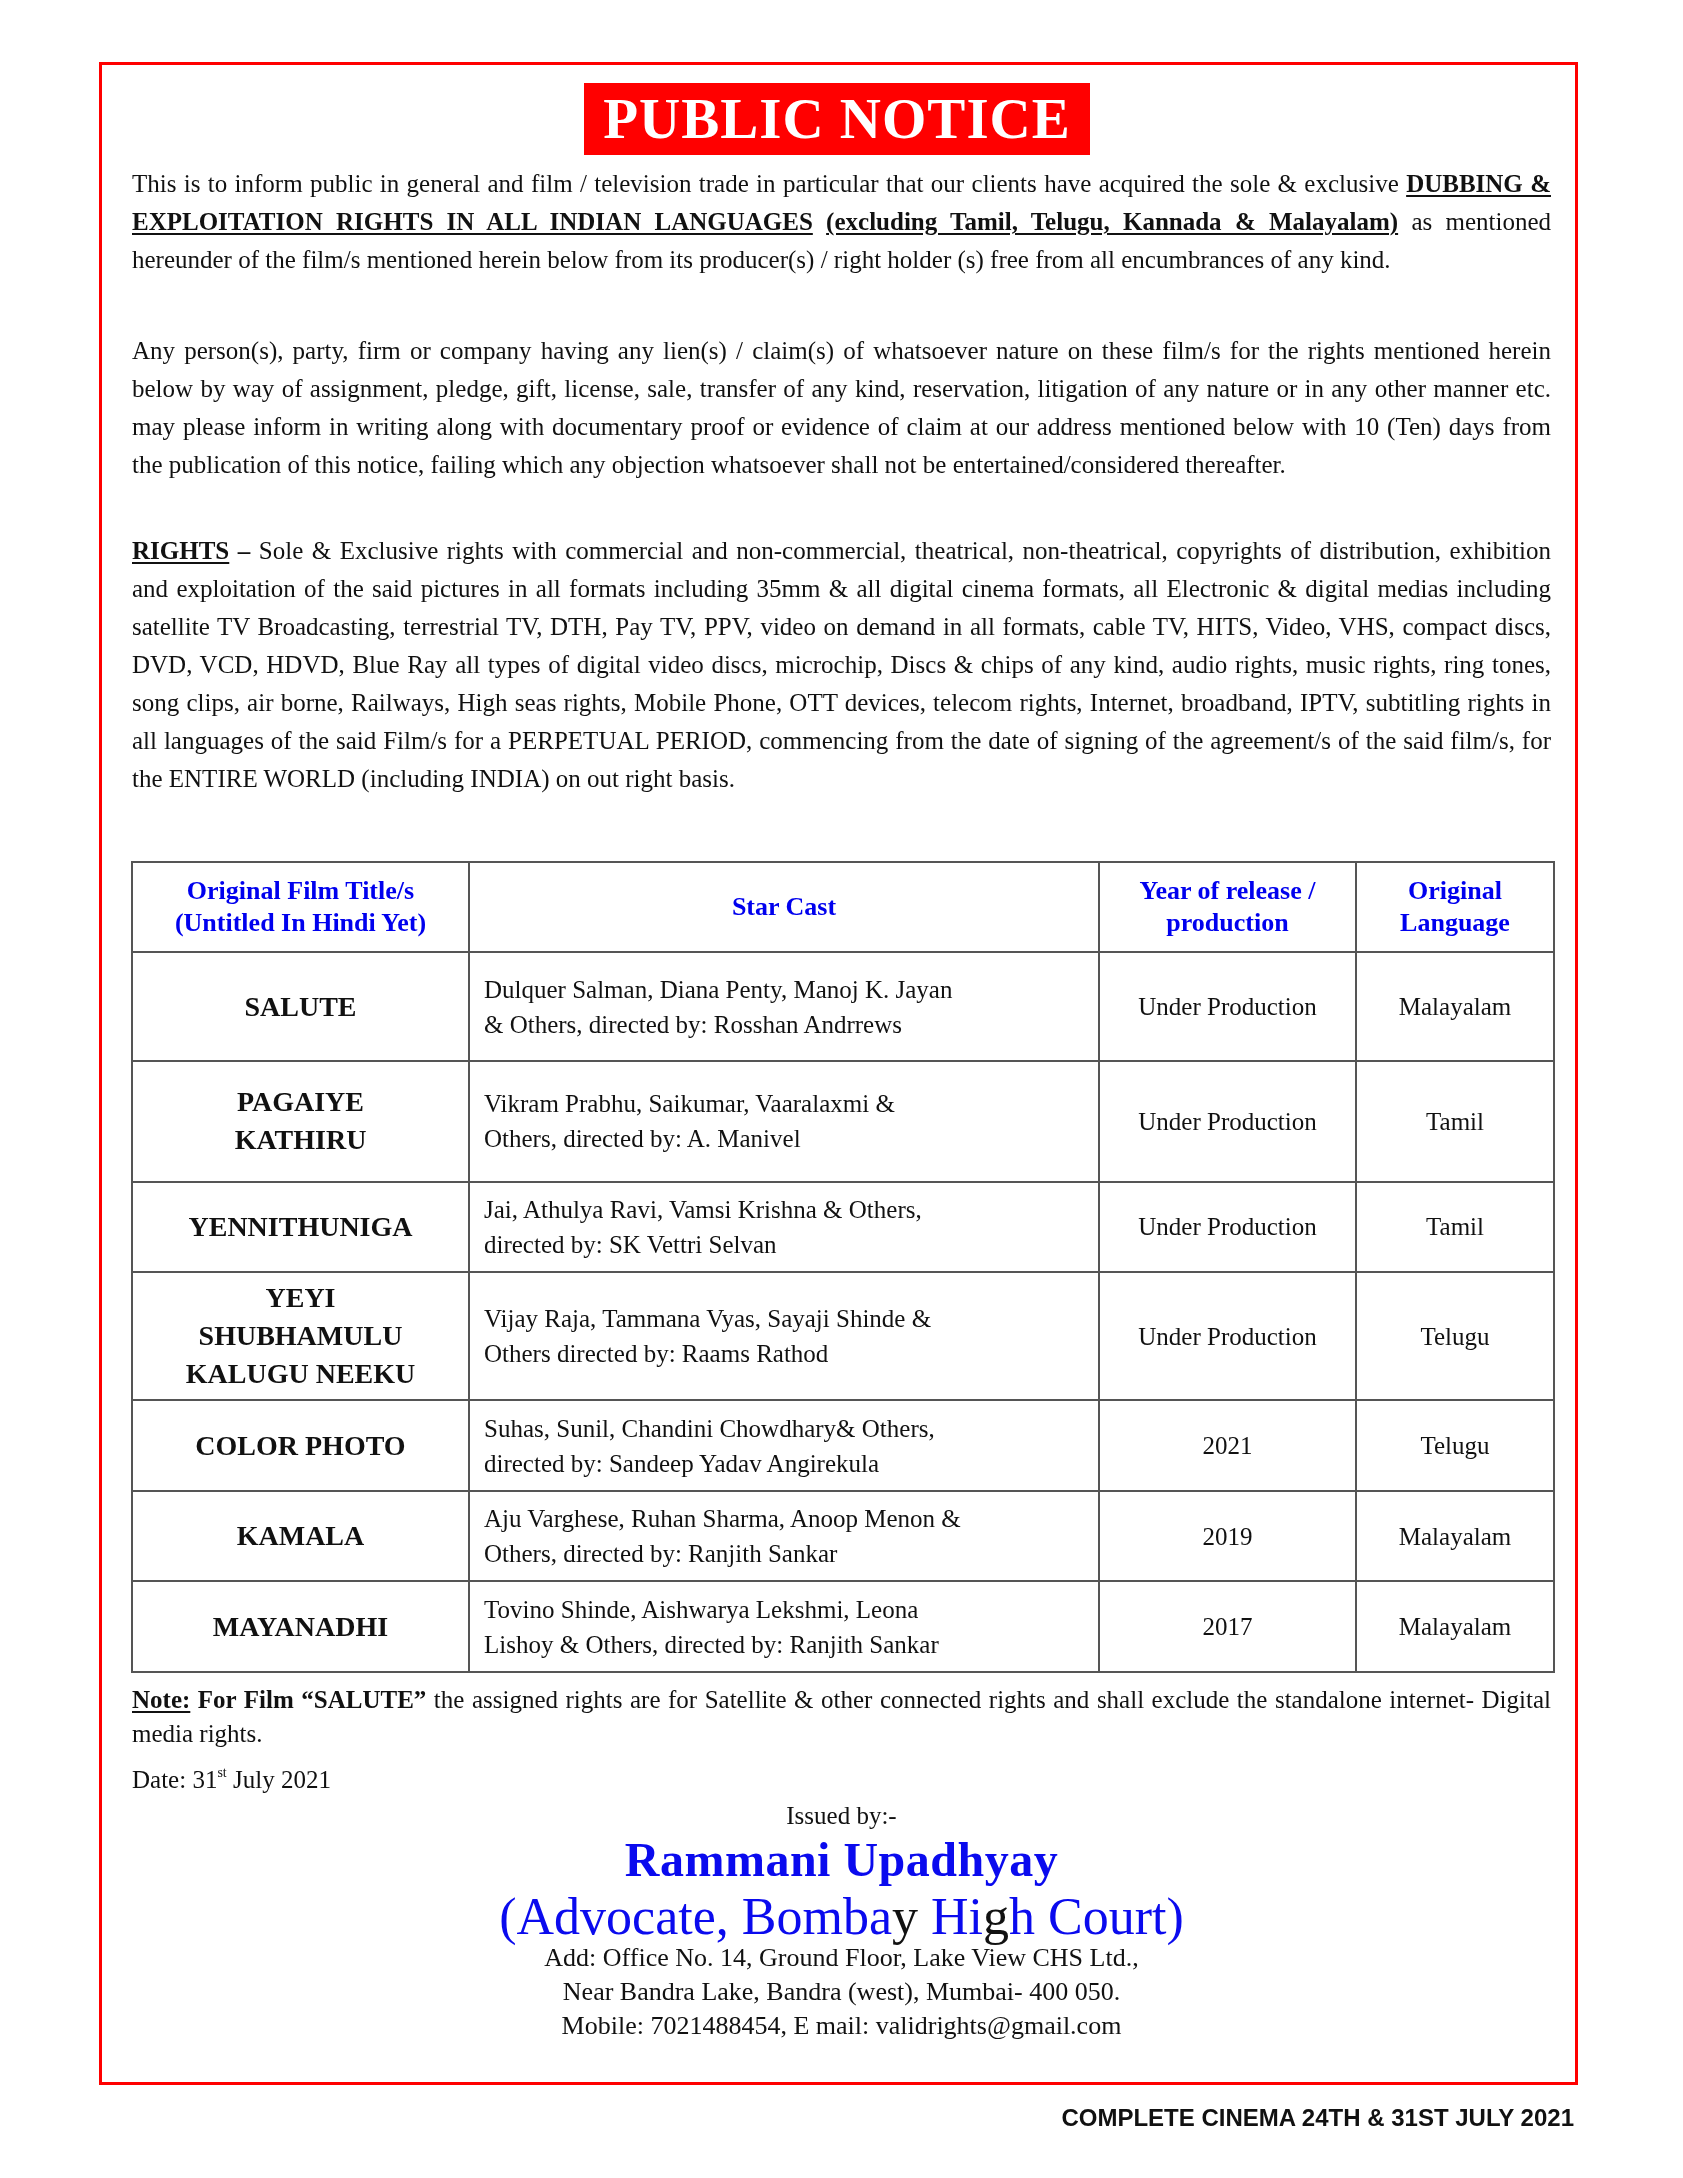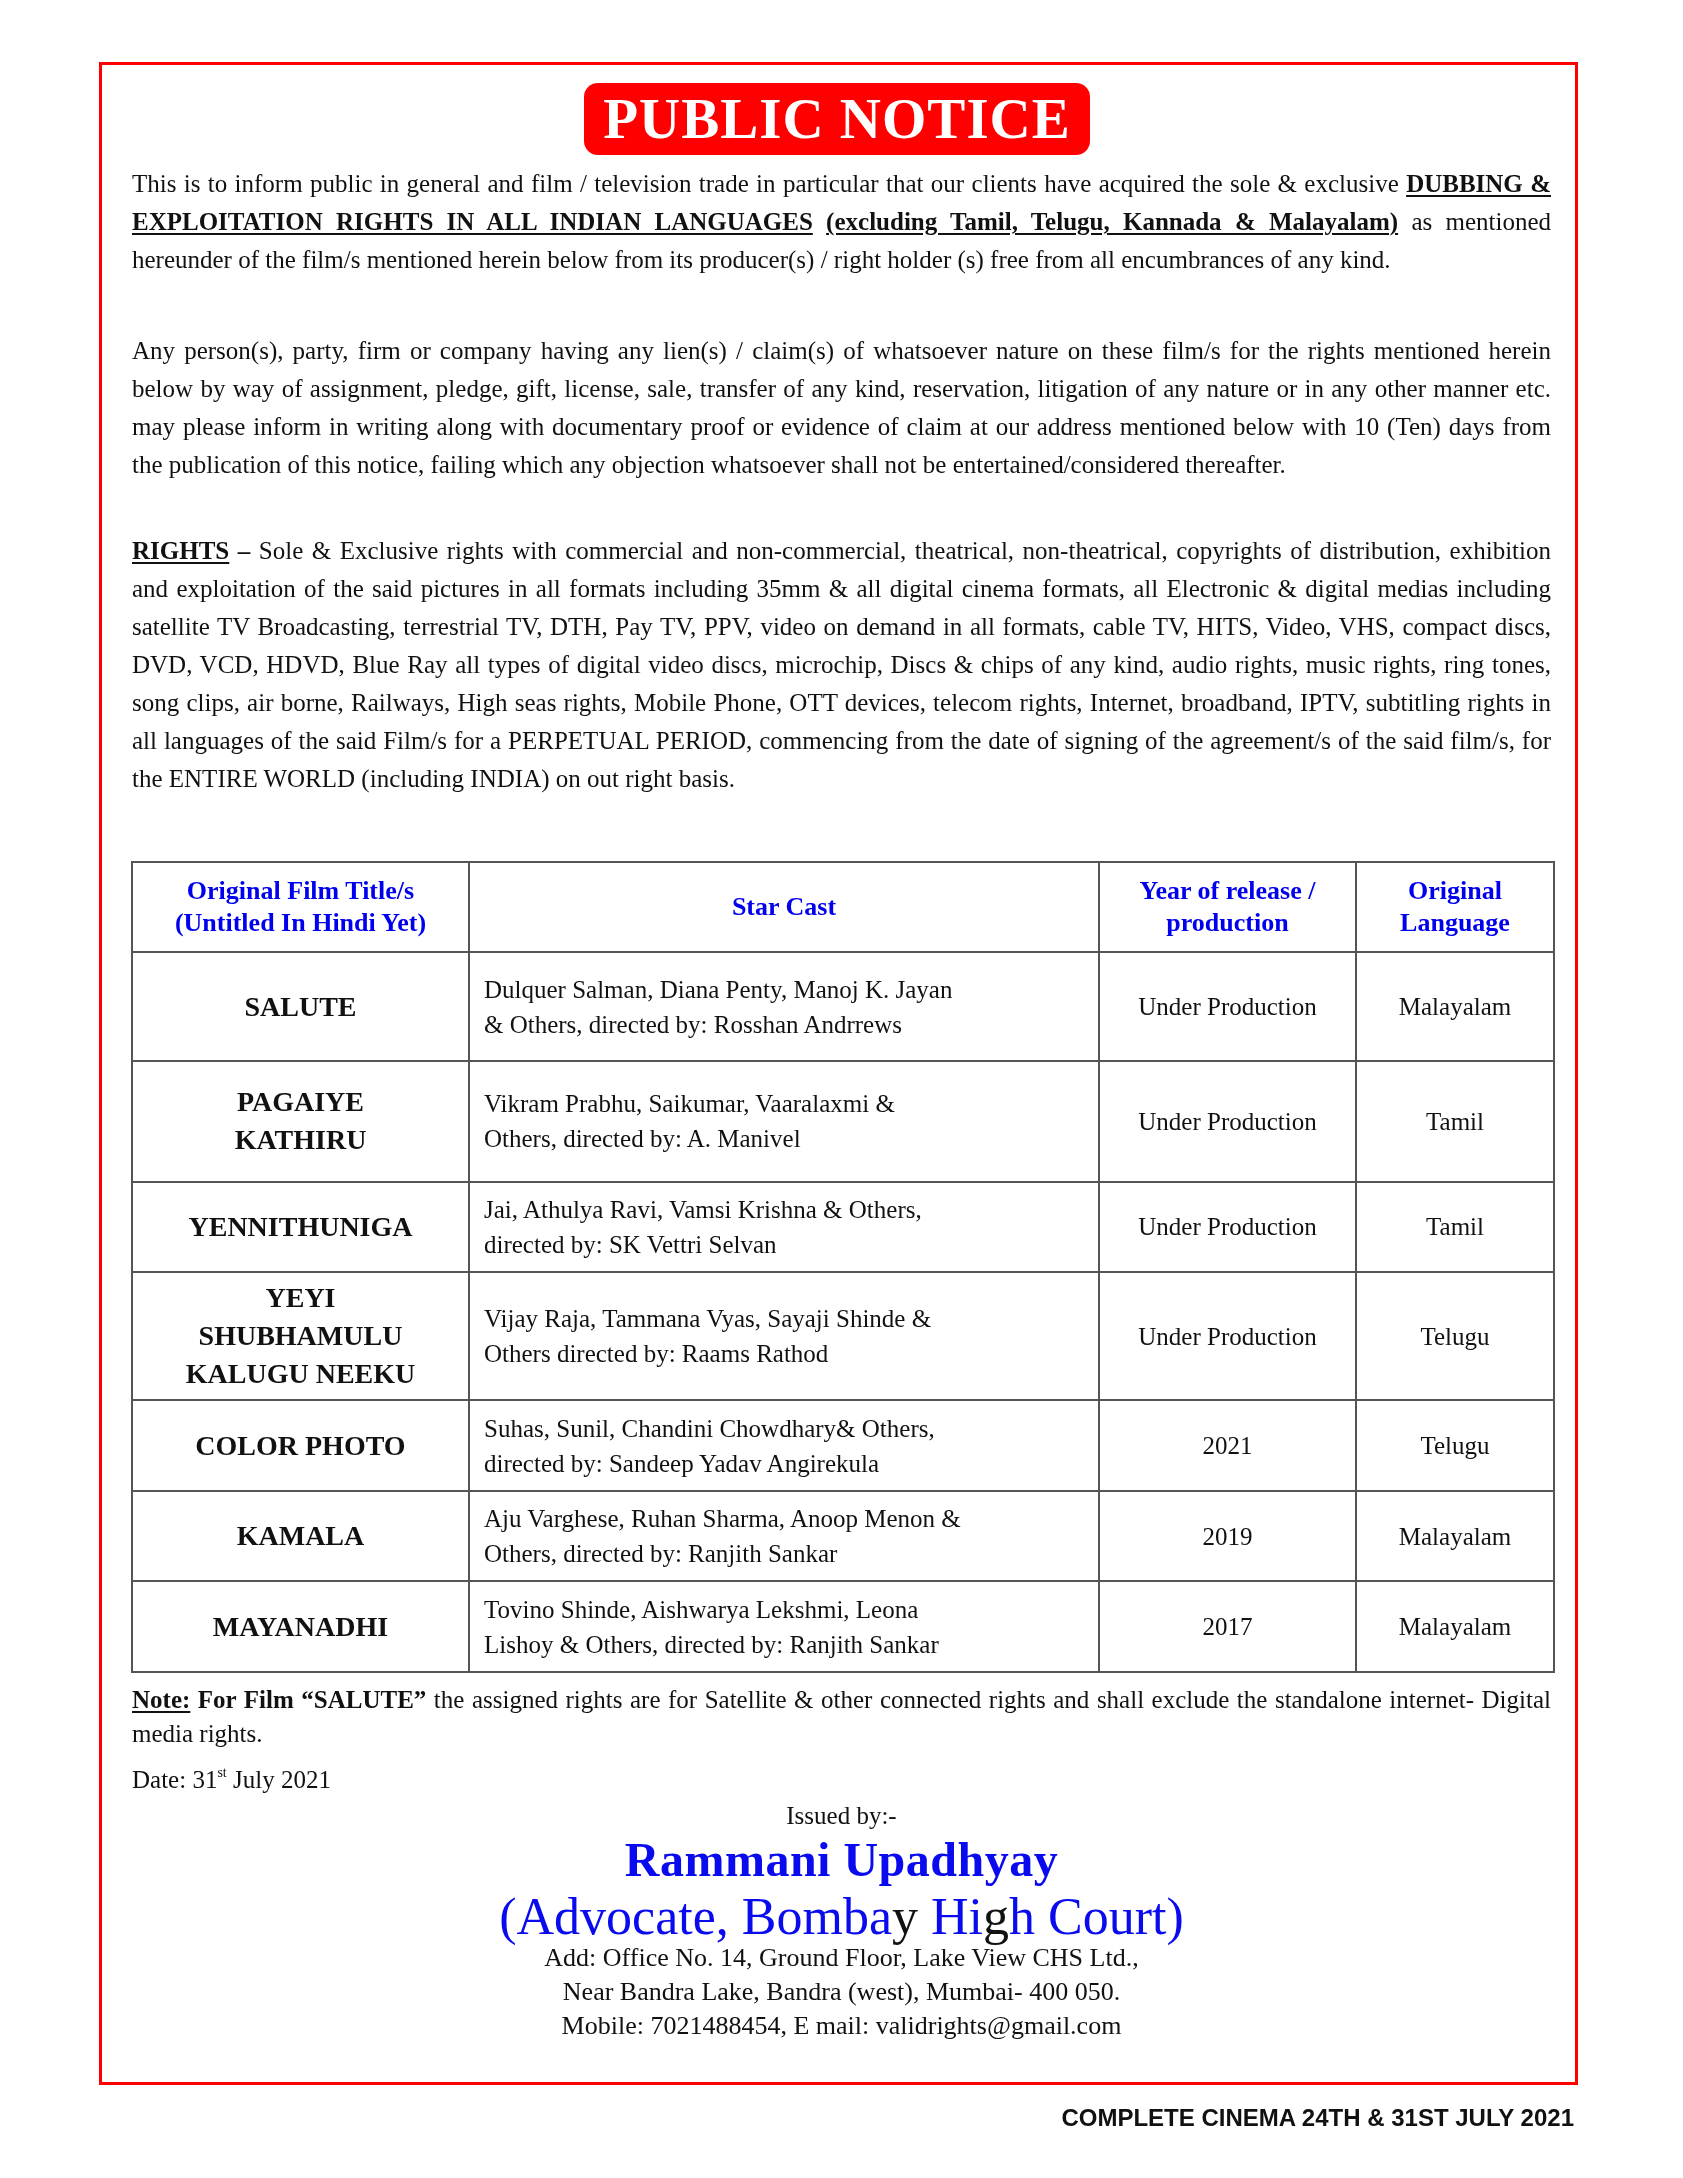--- a/index.html
+++ b/index.html
@@ -8,21 +8,21 @@
     font-family: "Liberation Serif", "DejaVu Serif", serif; color: #111;
   }
   .frame {
     position: absolute; left: 99px; top: 62px; width: 1479px; height: 2023px;
     border: 3px solid #ff0000; box-sizing: border-box;
   }
   .title-box {
     position: absolute; left: 584px; top: 83px; width: 506px; height: 72px;
     background: #ff0000; color: #fff; text-align: center;
     font-family: "Liberation Serif", serif; font-weight: 700; font-size: 57px;
-    line-height: 72px; letter-spacing: 1px; border-radius: 14px;
+    line-height: 72px; letter-spacing: 1px;
   }
   .para {
     position: absolute; left: 132px; width: 1419px;
     font-size: 25px; line-height: 38px; text-align: justify;
     text-align-last: left;
   }
   .p1 { top: 165px; }
   .p2 { top: 332px; }
   .p3 { top: 532px; }
   .b { font-weight: 700; }

